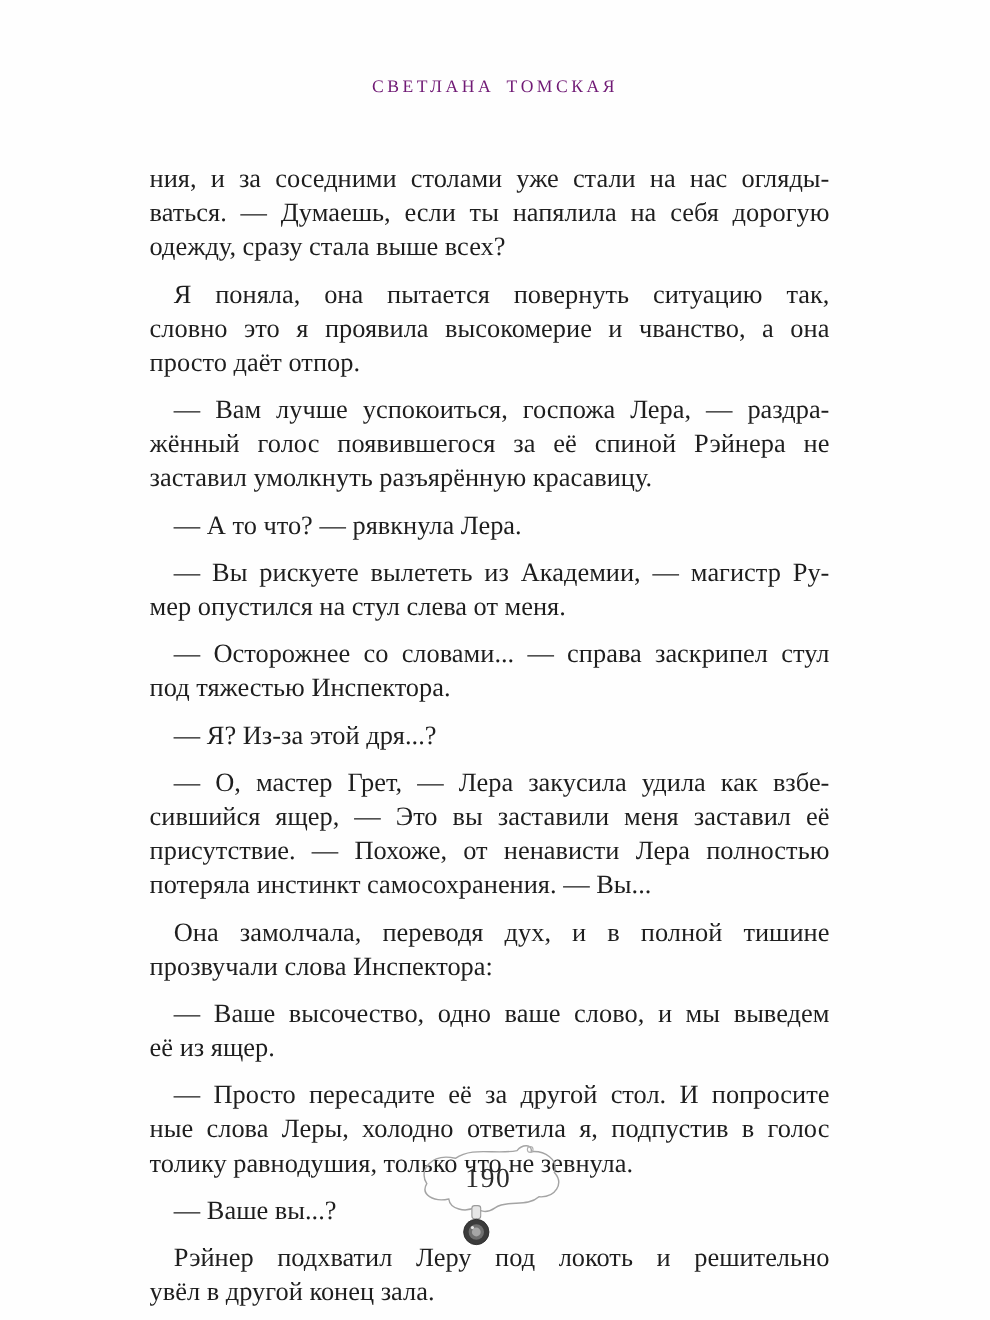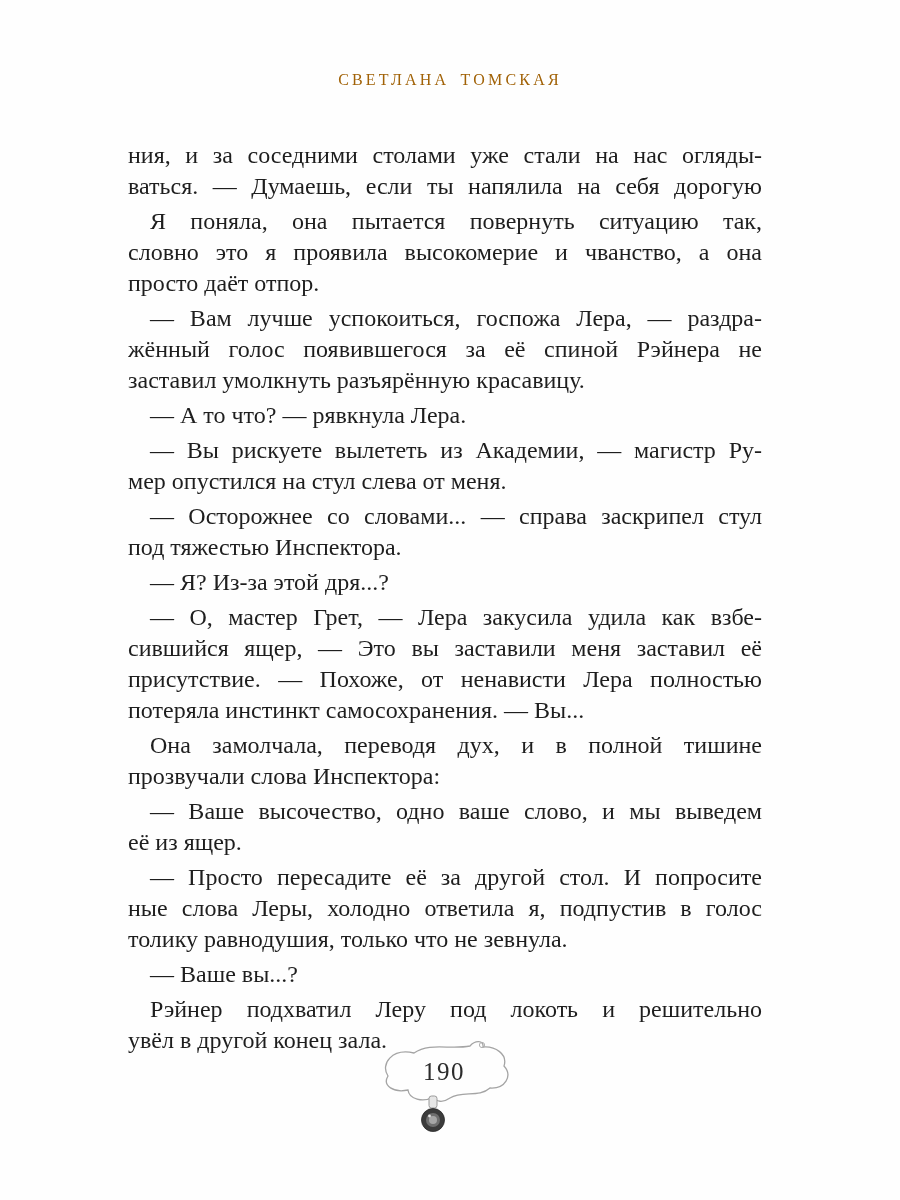--- a/index.html
+++ b/index.html
@@ -18,32 +18,32 @@
   }
   .running-head {
     position: absolute;
     top: 71px;
     left: 0;
     width: 900px;
     text-align: center;
     font-size: 16px;
     letter-spacing: 3.2px;
     word-spacing: 4px;
-    color: #a16207;
+    color: #701a75;
   }
   .body-text {
     position: absolute;
     top: 136px;
     left: 124px;
     width: 642px;
     font-size: 24px;
     line-height: 31px;
     color: #1e1e1e;
   }
-  .para { margin: 4px; }
+  .para { margin: 12px; }
   .line {
     white-space: normal;
     overflow: hidden;
     height: 31px;
   }
   .line.fill {
     text-align: justify;
     text-align-last: justify;
   }
   .line.last {
@@ -97,20 +97,21 @@
 <body>
 
 <div class="page">
 
   <div class="running-head">СВЕТЛАНА ТОМСКАЯ</div>
 
   <div class="body-text">
       <div class="para">
         <div class="line fill">ния, и за соседними столами уже стали на нас огляды-</div>
         <div class="line fill">ваться. — Думаешь, если ты напялила на себя дорогую</div>
+        <div class="line last">одежду, сразу стала выше всех?</div>
       </div>
       <div class="para">
         <div class="line fill first">Я поняла, она пытается повернуть ситуацию так,</div>
         <div class="line fill">словно это я проявила высокомерие и чванство, а она</div>
         <div class="line last">просто даёт отпор.</div>
       </div>
       <div class="para">
         <div class="line fill first">— Вам лучше успокоиться, госпожа Лера, — раздра-</div>
         <div class="line fill">жённый голос появившегося за её спиной Рэйнера не</div>
         <div class="line last">заставил умолкнуть разъярённую красавицу.</div>

